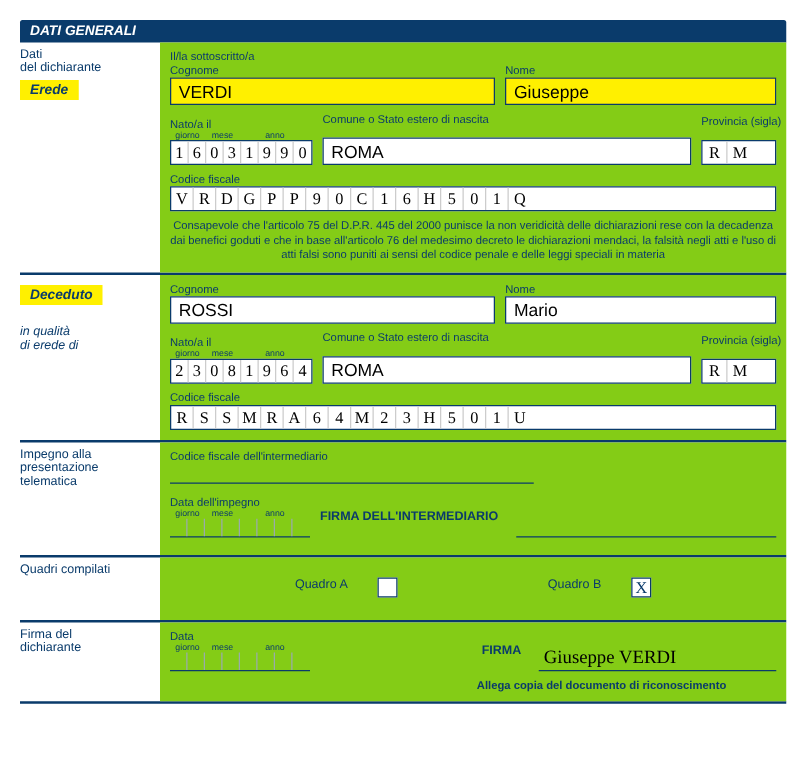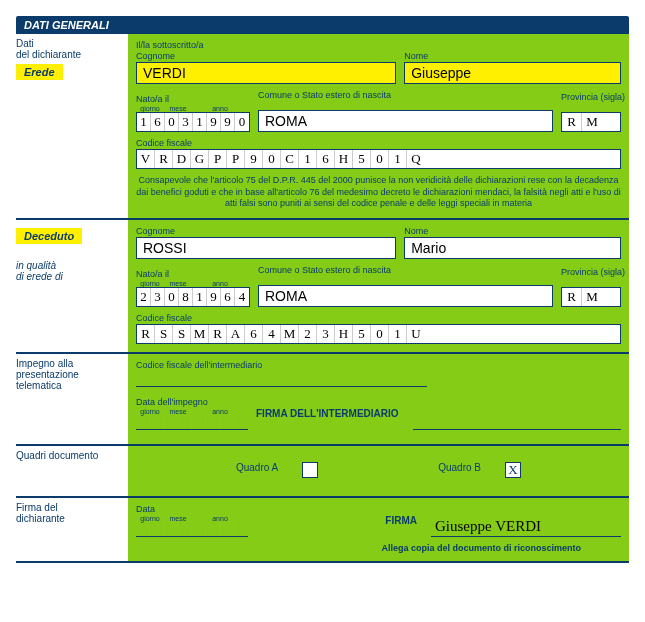--- a/index.html
+++ b/index.html
@@ -224,21 +224,21 @@
           </div>
         </div>
         <div class="sig-label">FIRMA DELL'INTERMEDIARIO</div>
         <div class="sig-line"></div>
       </div>
     </div>
   </div>
 
   <div class="section">
     <div class="left-col">
-      <div class="top-label">Quadri documento</div>
+      <div class="top-label">Quadri compilati</div>
     </div>
     <div class="right-col">
       <div class="quadri-row">
         <div class="quadri-item">
           <span>Quadro A</span>
           <span class="checkbox"></span>
         </div>
         <div class="quadri-item">
           <span>Quadro B</span>
           <span class="checkbox">X</span>

